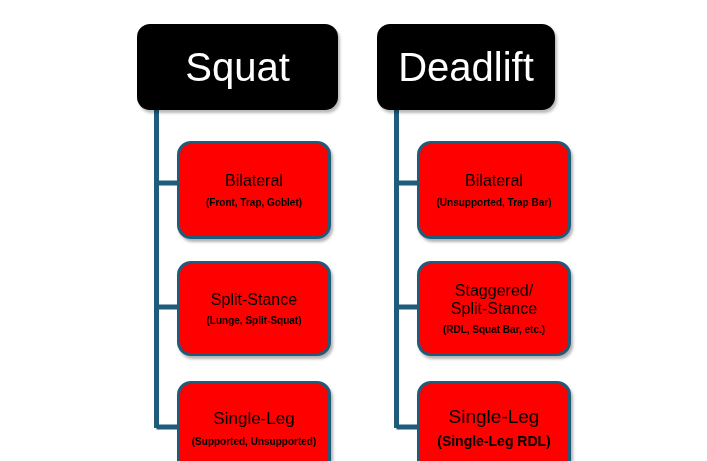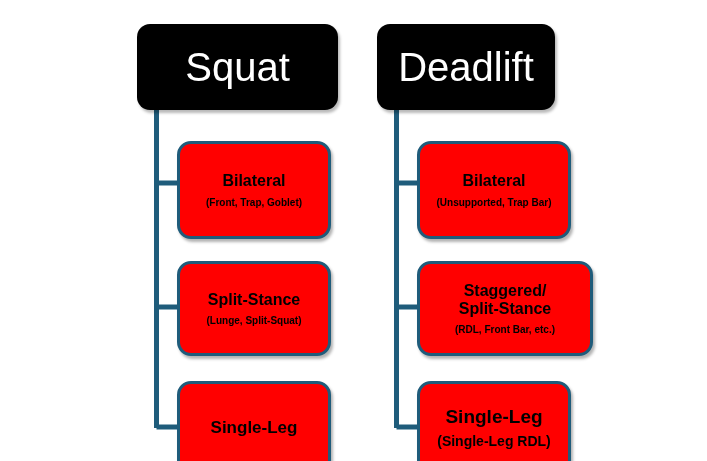--- a/index.html
+++ b/index.html
@@ -66,40 +66,40 @@
     display: flex;
     flex-direction: column;
     align-items: center;
     justify-content: center;
     box-shadow: 2px 3px 3px rgba(0,0,0,0.30);
     text-align: center;
   }
   .child-title {
     color: #000000;
     font-size: 16px;
-    font-weight: bold;
+    font-weight: normal;
     line-height: 1.12;
     white-space: pre-line;
   }
   .child-sub {
     color: #000000;
     font-size: 10px;
     font-weight: bold;
     margin-top: 7px;
     line-height: 1.1;
   }
 
   
   #node-squat-bilateral     { left: 177px; top: 123px; width: 154px; height: 98px; }
   #node-squat-split         { left: 177px; top: 243px; width: 154px; height: 95px; }
   #node-squat-single        { left: 177px; top: 363px; width: 154px; height: 94px; }
 
   
   #node-deadlift-bilateral  { left: 417px; top: 123px; width: 154px; height: 98px; }
-  #node-deadlift-staggered  { left: 417px; top: 243px; width: 176px; height: 95px; }
+  #node-deadlift-staggered  { left: 417px; top: 243px; width: 154px; height: 95px; }
   #node-deadlift-single     { left: 417px; top: 363px; width: 154px; height: 94px; }
 
   
   #node-deadlift-single .child-title { font-size: 19px; }
   #node-deadlift-single .child-sub   { font-size: 14px; }
   #node-squat-single   .child-title  { font-size: 17px; }
 </style>
 </head>
 <body>
 
@@ -131,31 +131,32 @@
     <span class="child-sub">(Front, Trap, Goblet)</span>
   </div>
 
   <div id="node-squat-split" class="child-node">
     <span class="child-title">Split-Stance</span>
     <span class="child-sub">(Lunge, Split-Squat)</span>
   </div>
 
   <div id="node-squat-single" class="child-node">
     <span class="child-title">Single-Leg</span>
+    <span class="child-sub">(Supported, Unsupported)</span>
   </div>
 
   <div id="node-deadlift-bilateral" class="child-node">
     <span class="child-title">Bilateral</span>
     <span class="child-sub">(Unsupported, Trap Bar)</span>
   </div>
 
   <div id="node-deadlift-staggered" class="child-node">
     <span class="child-title">Staggered/
 Split-Stance</span>
-    <span class="child-sub">(RDL, Front Bar, etc.)</span>
+    <span class="child-sub">(RDL, Squat Bar, etc.)</span>
   </div>
 
   <div id="node-deadlift-single" class="child-node">
     <span class="child-title">Single-Leg</span>
     <span class="child-sub">(Single-Leg RDL)</span>
   </div>
 
 </div>
 
 </body></html>

